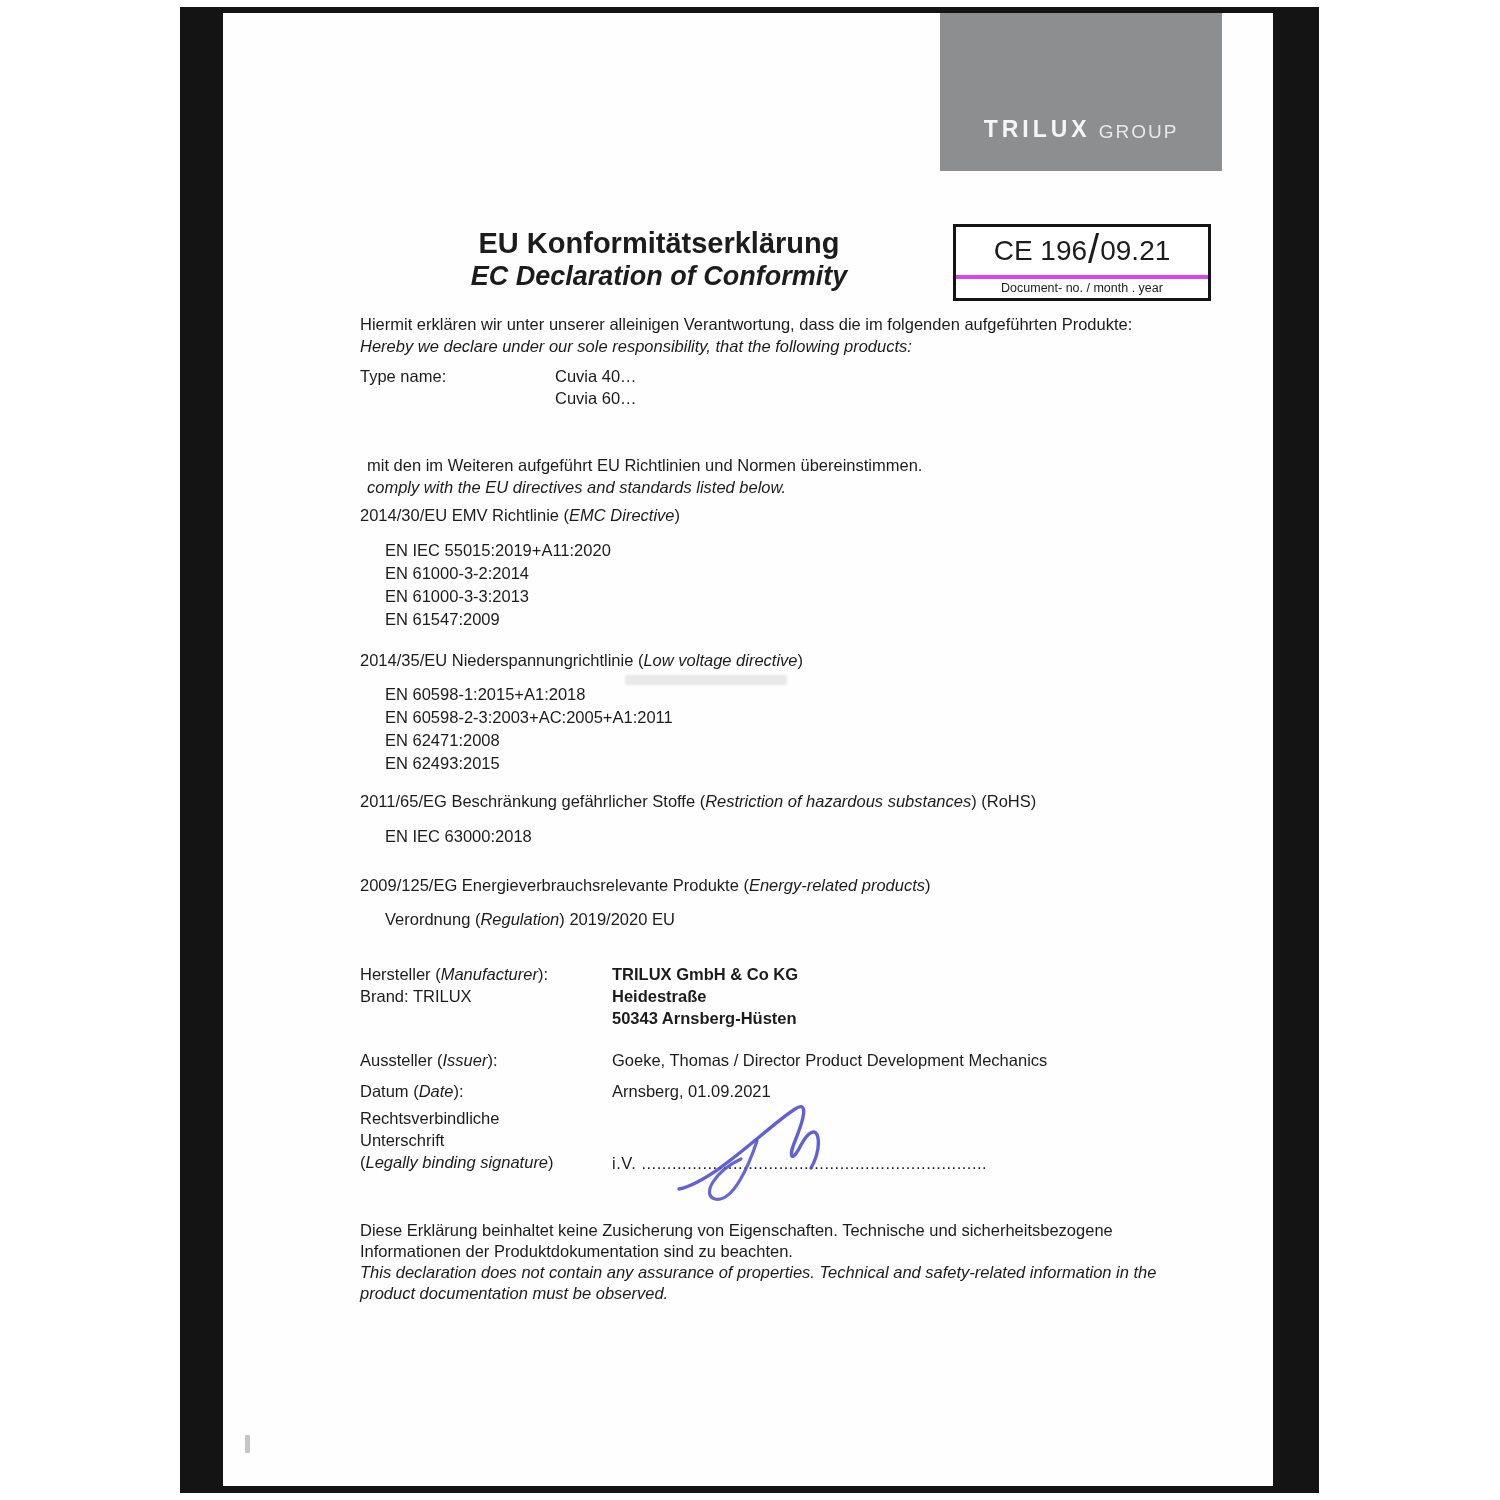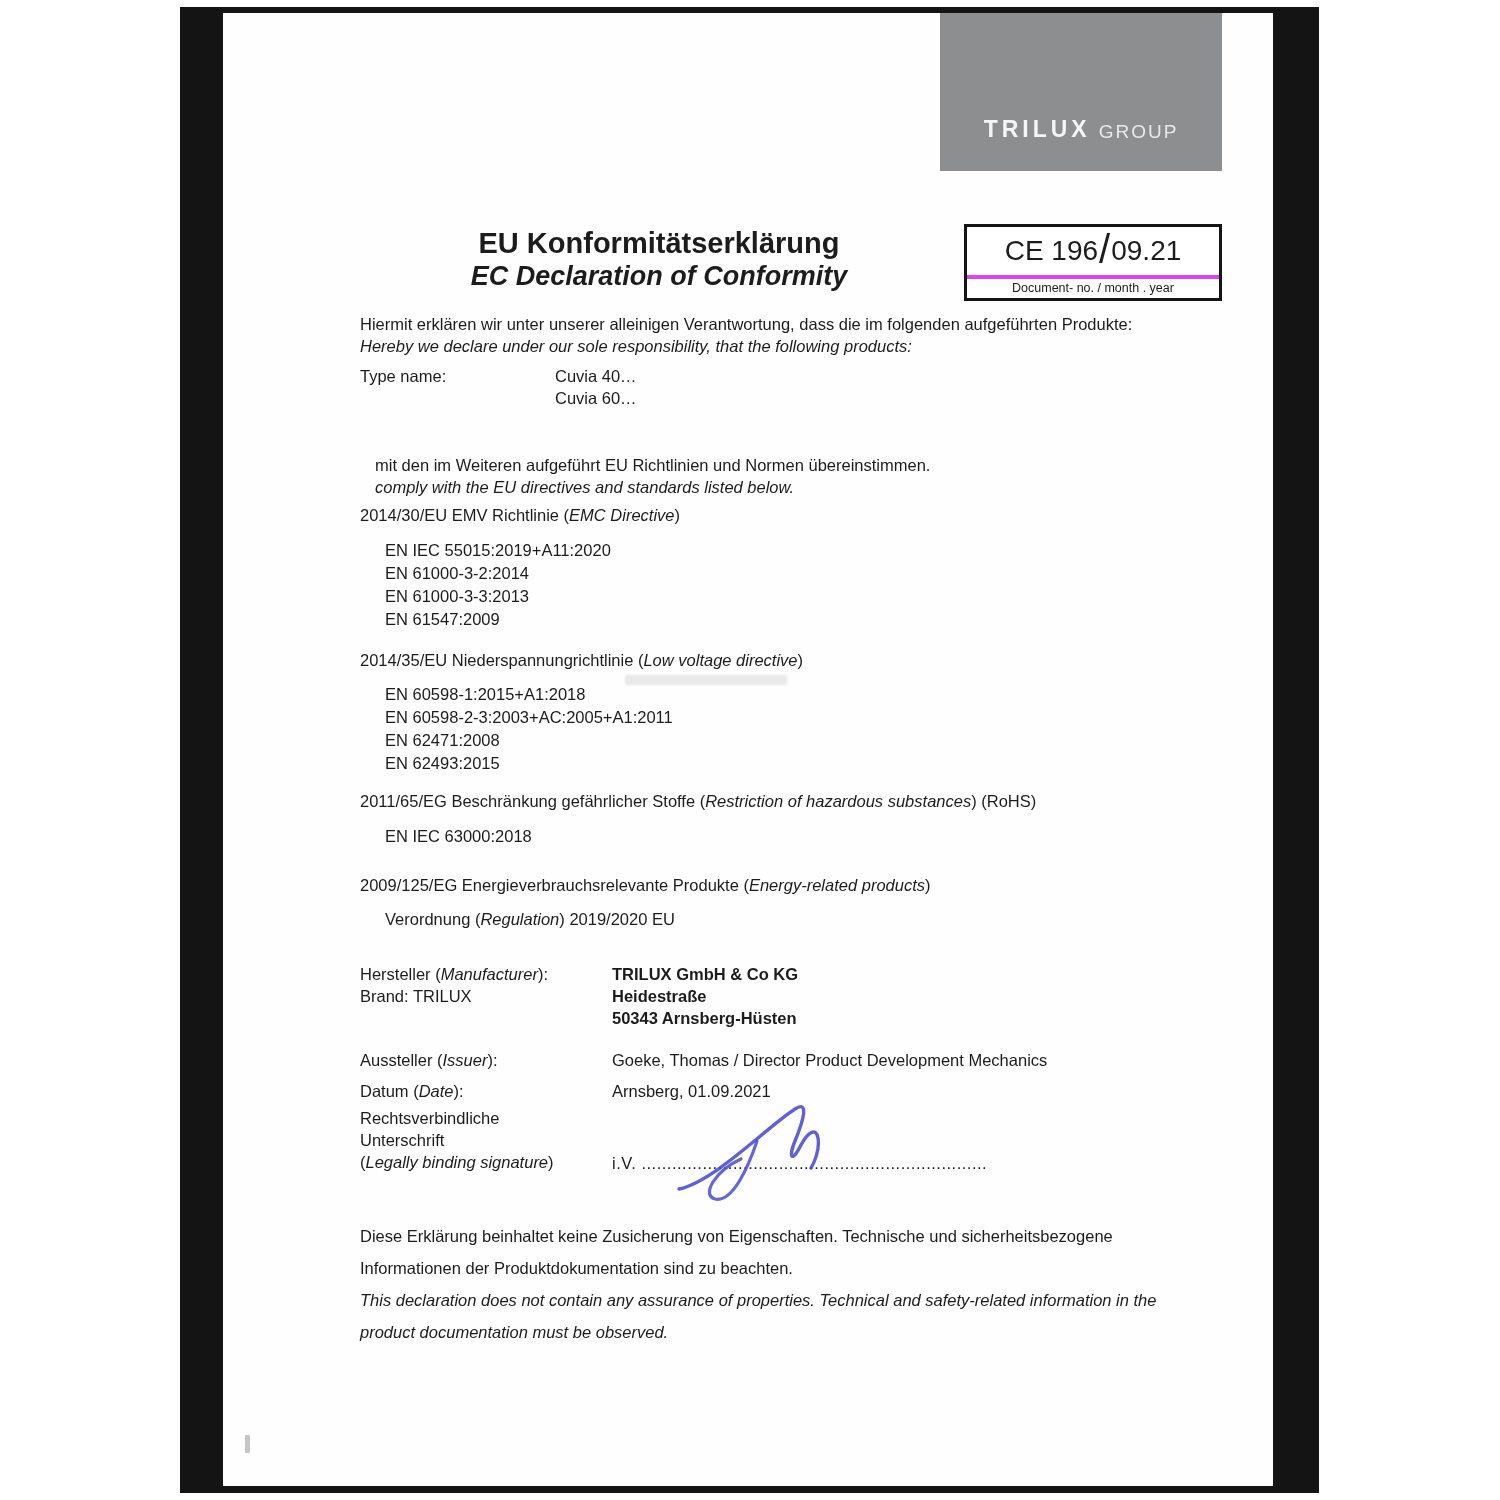--- a/index.html
+++ b/index.html
@@ -31,21 +31,21 @@
   .logo-group{color:#e9e9e9;font-weight:400;font-size:19px;letter-spacing:2px;margin-left:8px;}
 
   
   .title-block{left:186px;top:213px;width:500px;text-align:center;}
   .title-de{font-size:29px;font-weight:bold;line-height:34px;}
   .title-en{font-size:27px;font-weight:bold;font-style:italic;line-height:32px;}
 
   
   .ce-box{
     left:730px;top:211px;width:258px;box-sizing:border-box;
-    border:3px solid #141414;background:#fff;margin-left:11px;
+    border:3px solid #141414;background:#fff;
   }
   .ce-number{height:48px;display:flex;align-items:center;justify-content:center;font-size:28px;}
   .ce-slash{font-size:40px;font-weight:400;line-height:1;margin:0 1px;position:relative;top:-2px;}
   .ce-caption{border-top:4px solid #d946ef;font-size:12.5px;text-align:center;padding:2px 0 3px 0;}
 
   
   .heading{font-size:16.5px;font-weight:normal;}
   ul.standards{list-style:none;margin:0;padding:0;font-size:16.5px;line-height:23px;}
   .indent{left:162px;}
 
@@ -88,21 +88,21 @@
       <div>Hiermit erklären wir unter unserer alleinigen Verantwortung, dass die im folgenden aufgeführten Produkte:</div>
       <div class="italic">Hereby we declare under our sole responsibility, that the following products:</div>
     </div>
 
     <div class="abs body-text label-col" style="top:352px;">Type name:</div>
     <div class="abs body-text" style="left:332px;top:352px;">
       <div>Cuvia 40…</div>
       <div>Cuvia 60…</div>
     </div>
 
-    <div class="abs body-text" style="left:152px;top:441px;width:845px;">
+    <div class="abs body-text" style="left:144px;top:441px;width:845px;">
       <div>mit den im Weiteren aufgeführt EU Richtlinien und Normen übereinstimmen.</div>
       <div class="italic">comply with the EU directives and standards listed below.</div>
     </div>
 
     <div class="abs heading label-col" style="top:493px;">
       <span>2014/30/EU EMV Richtlinie (</span><span class="italic">EMC Directive</span><span>)</span>
     </div>
     <ul class="abs standards indent" style="top:526px;">
       <li>EN IEC 55015:2019+A11:2020</li>
       <li>EN 61000-3-2:2014</li>
@@ -160,21 +160,21 @@
       <div>Unterschrift</div>
       <div><span>(</span><span class="italic">Legally binding signature</span><span>)</span></div>
     </div>
     <div class="abs body-text dotted-sig value-col" style="top:1139px;">i.V.  ....................................................................</div>
 
     <svg class="abs sig-svg" viewBox="0 0 240 124">
       <path d="M 26 98 C 62 90, 114 36, 142 18 C 156 9, 151 28, 142 50 C 135 67, 139 72, 148 54 C 155 41, 163 36, 165 47 C 167 59, 161 72, 158 77" fill="none" stroke="#4b4bd1" stroke-width="3.4" stroke-linecap="round" opacity="0.88"></path>
       <path d="M 104 50 C 96 74, 80 112, 62 108 C 48 104, 62 80, 88 68" fill="none" stroke="#4b4bd1" stroke-width="3.2" stroke-linecap="round" opacity="0.85"></path>
     </svg>
 
-    <div class="abs body-text" style="left:137px;top:1207px;width:848px;line-height:32px;">
+    <div class="abs body-text" style="left:137px;top:1207px;width:848px;line-height:21px;">
       <div>Diese Erklärung beinhaltet keine Zusicherung von Eigenschaften. Technische und sicherheitsbezogene Informationen der Produktdokumentation sind zu beachten.</div>
       <div class="italic">This declaration does not contain any assurance of properties. Technical and safety-related information in the product documentation must be observed.</div>
     </div>
 
     <div class="abs edge-mark"></div>
 
   </div>
 </div>
 
 </body></html>

